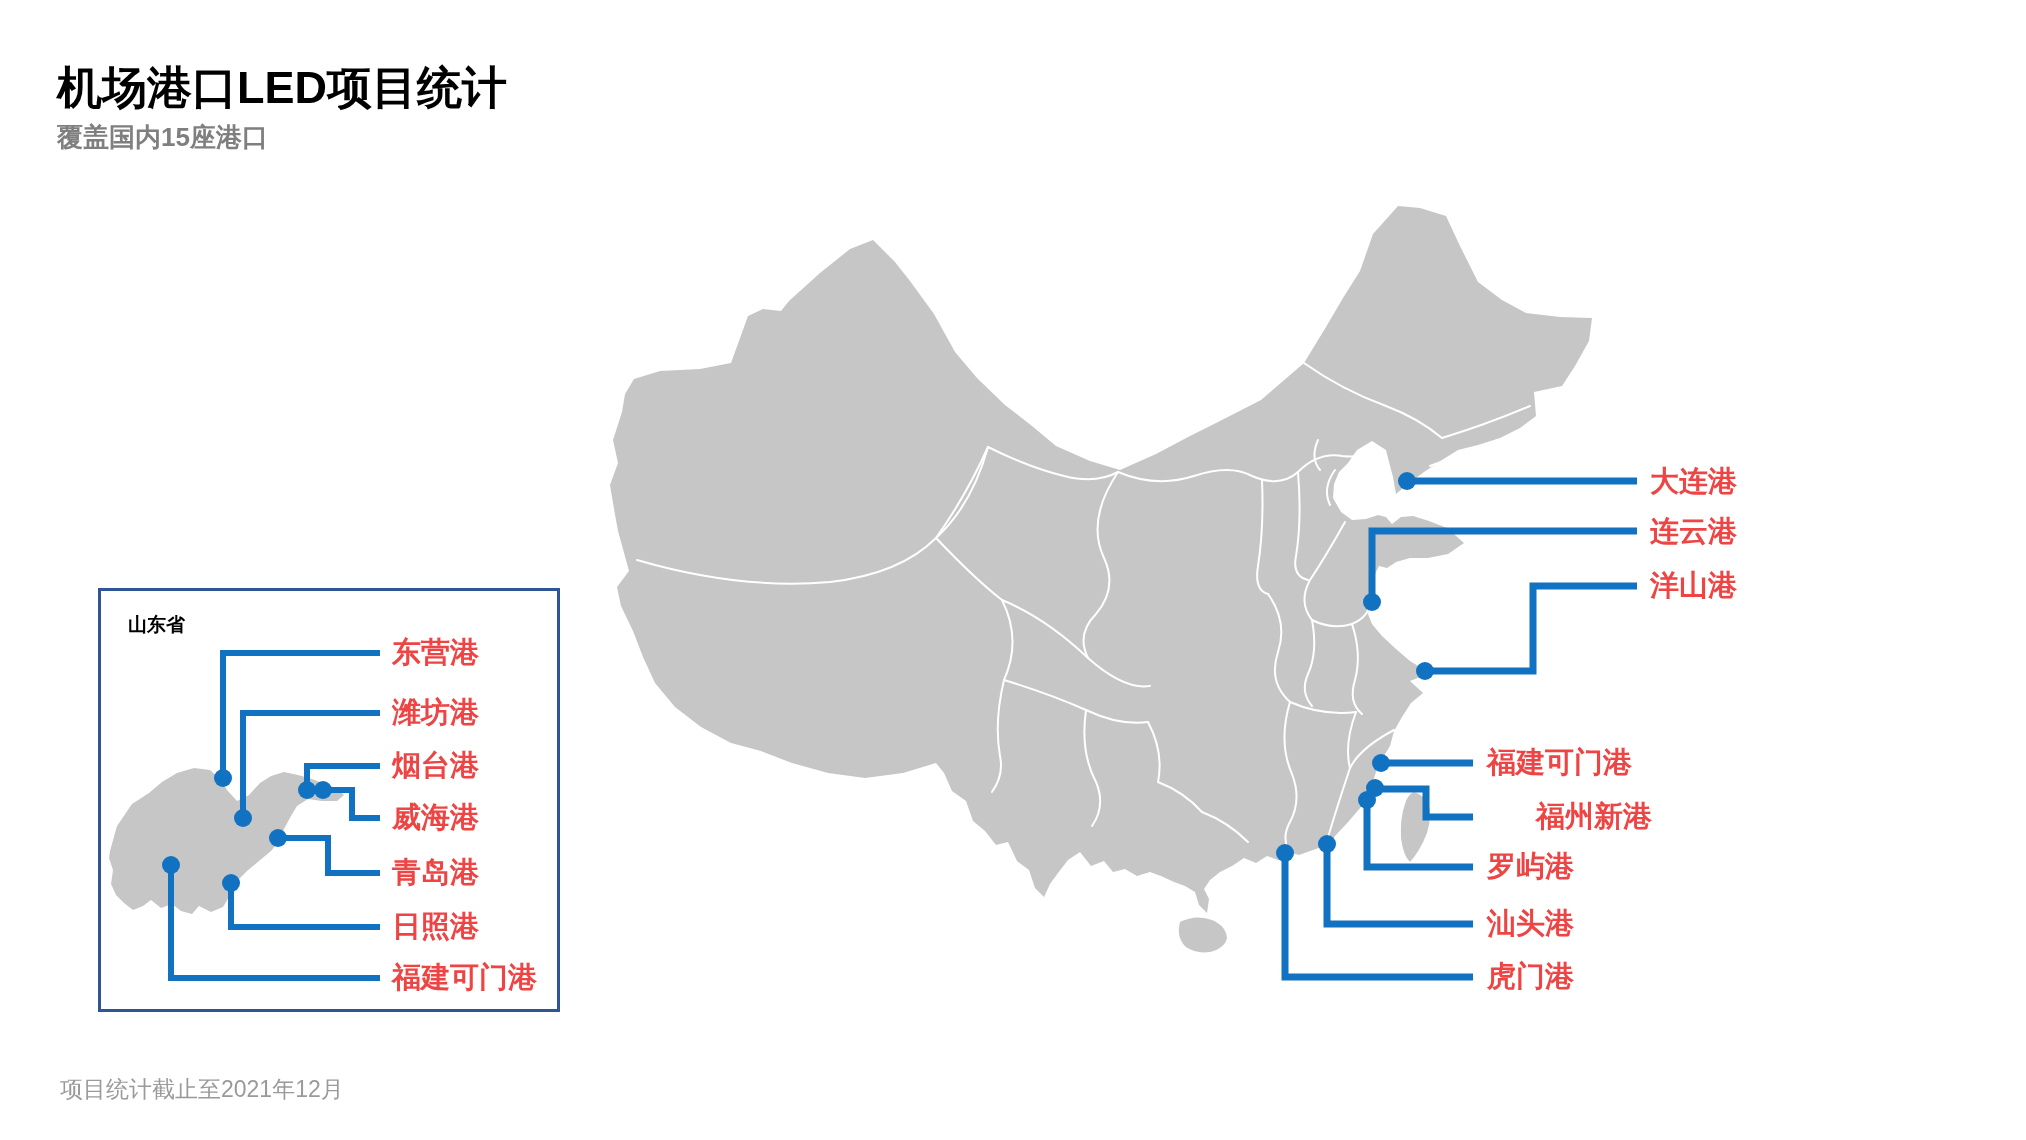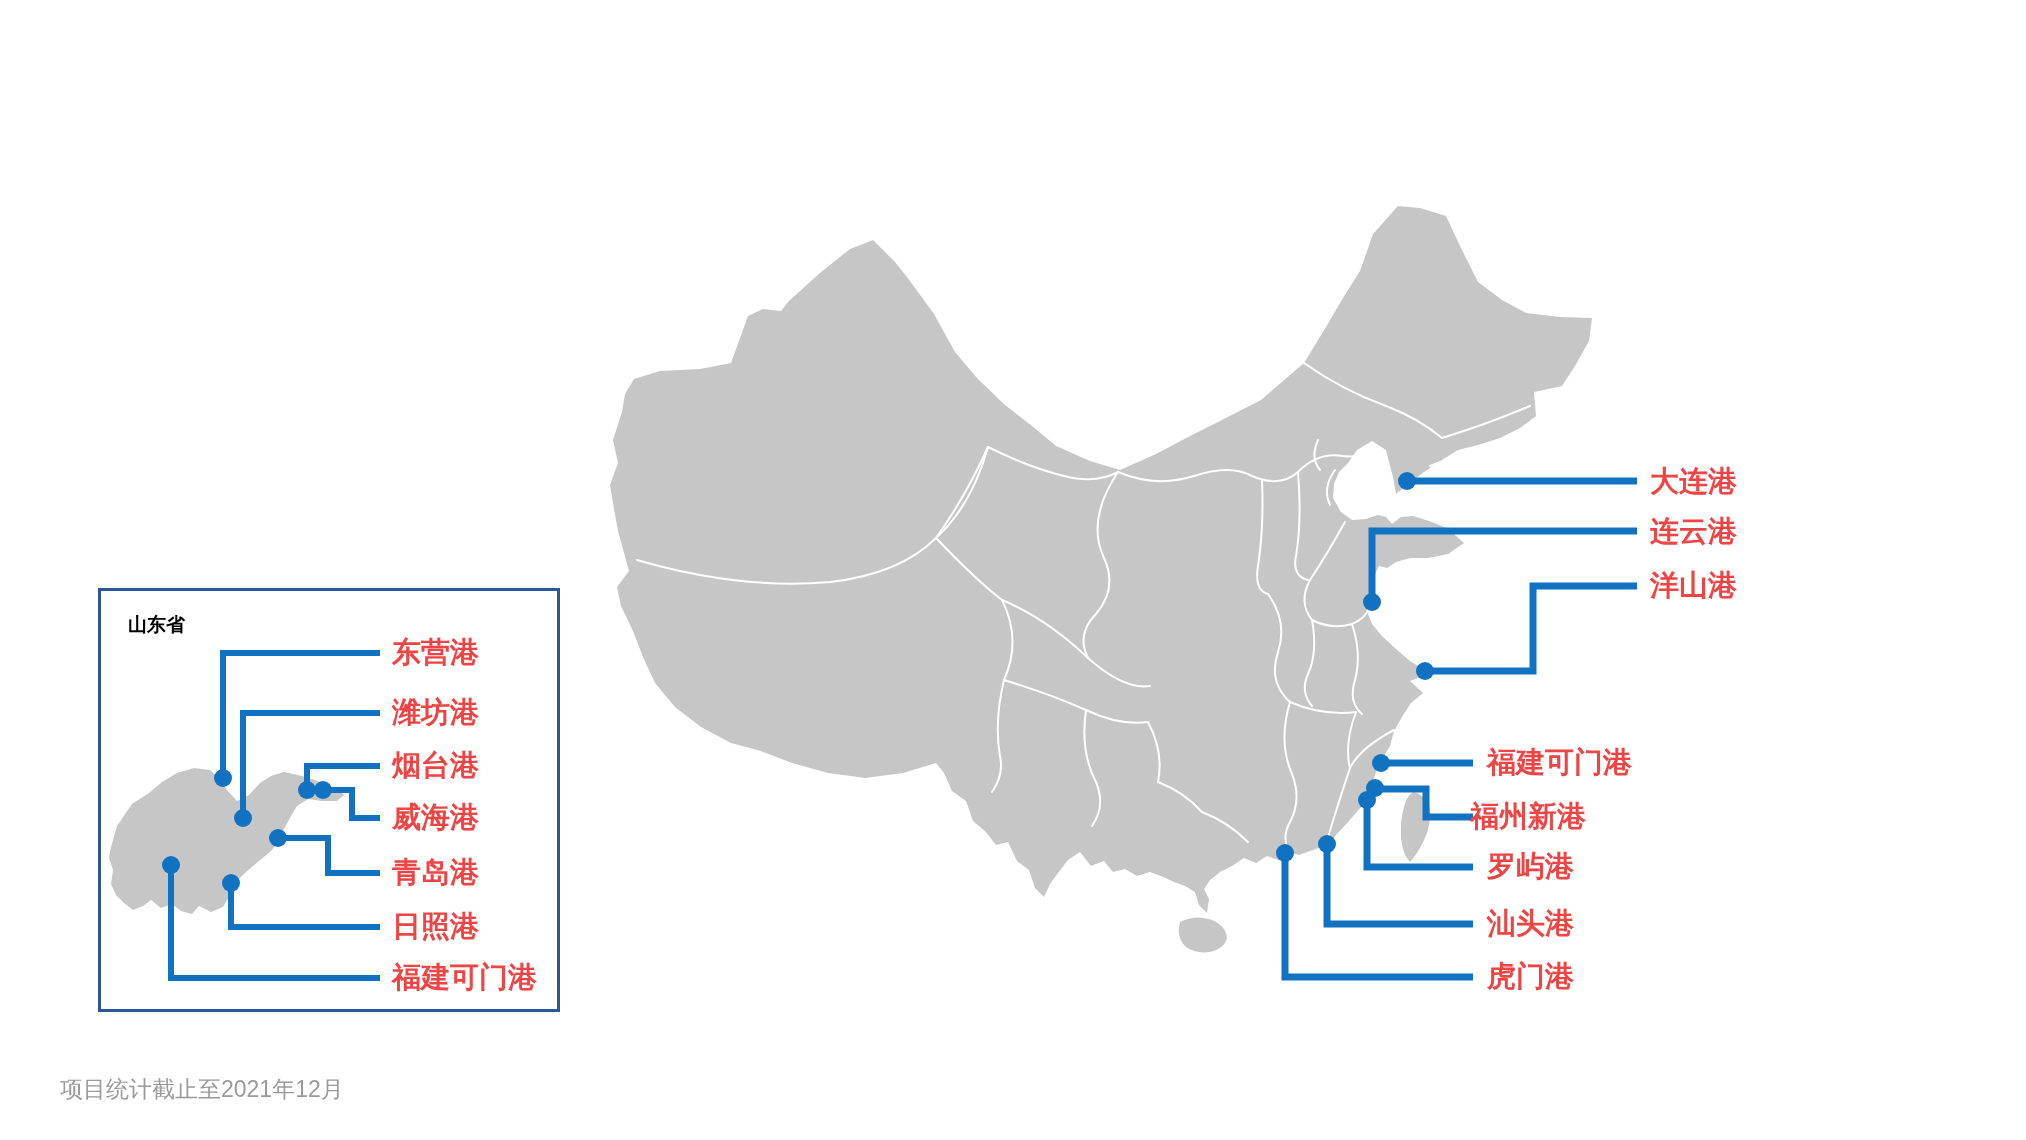--- a/index.html
+++ b/index.html
@@ -127,27 +127,29 @@
       <circle cx="278" cy="838" r="9"></circle>
       <circle cx="231" cy="883" r="9"></circle>
       <circle cx="171" cy="865" r="9"></circle>
     </g>
   </svg>
 
   <div class="inset-box"></div>
   <div class="inset-title">山东省</div>
 
   <div class="title-block">
+    <div class="page-title">机场港口LED项目统计</div>
+    <div class="page-subtitle">覆盖国内15座港口</div>
   </div>
 
   <div class="port-label" style="left:1650px;top:467px;">大连港</div>
   <div class="port-label" style="left:1650px;top:517px;">连云港</div>
   <div class="port-label" style="left:1650px;top:571px;">洋山港</div>
   <div class="port-label" style="left:1487px;top:748px;">福建可门港</div>
-  <div class="port-label" style="left:1470px;top:802px;">福州新港</div>
+  <div class="port-label" style="left:1536px;top:802px;">福州新港</div>
   <div class="port-label" style="left:1487px;top:852px;">罗屿港</div>
   <div class="port-label" style="left:1487px;top:909px;text-align:right;">汕头港</div>
   <div class="port-label" style="left:1487px;top:962px;">虎门港</div>
 
   <div class="port-label" style="left:392px;top:638px;">东营港</div>
   <div class="port-label" style="left:392px;top:698px;">潍坊港</div>
   <div class="port-label" style="left:392px;top:751px;">烟台港</div>
   <div class="port-label" style="left:392px;top:803px;">威海港</div>
   <div class="port-label" style="left:392px;top:858px;">青岛港</div>
   <div class="port-label" style="left:392px;top:912px;">日照港</div>

